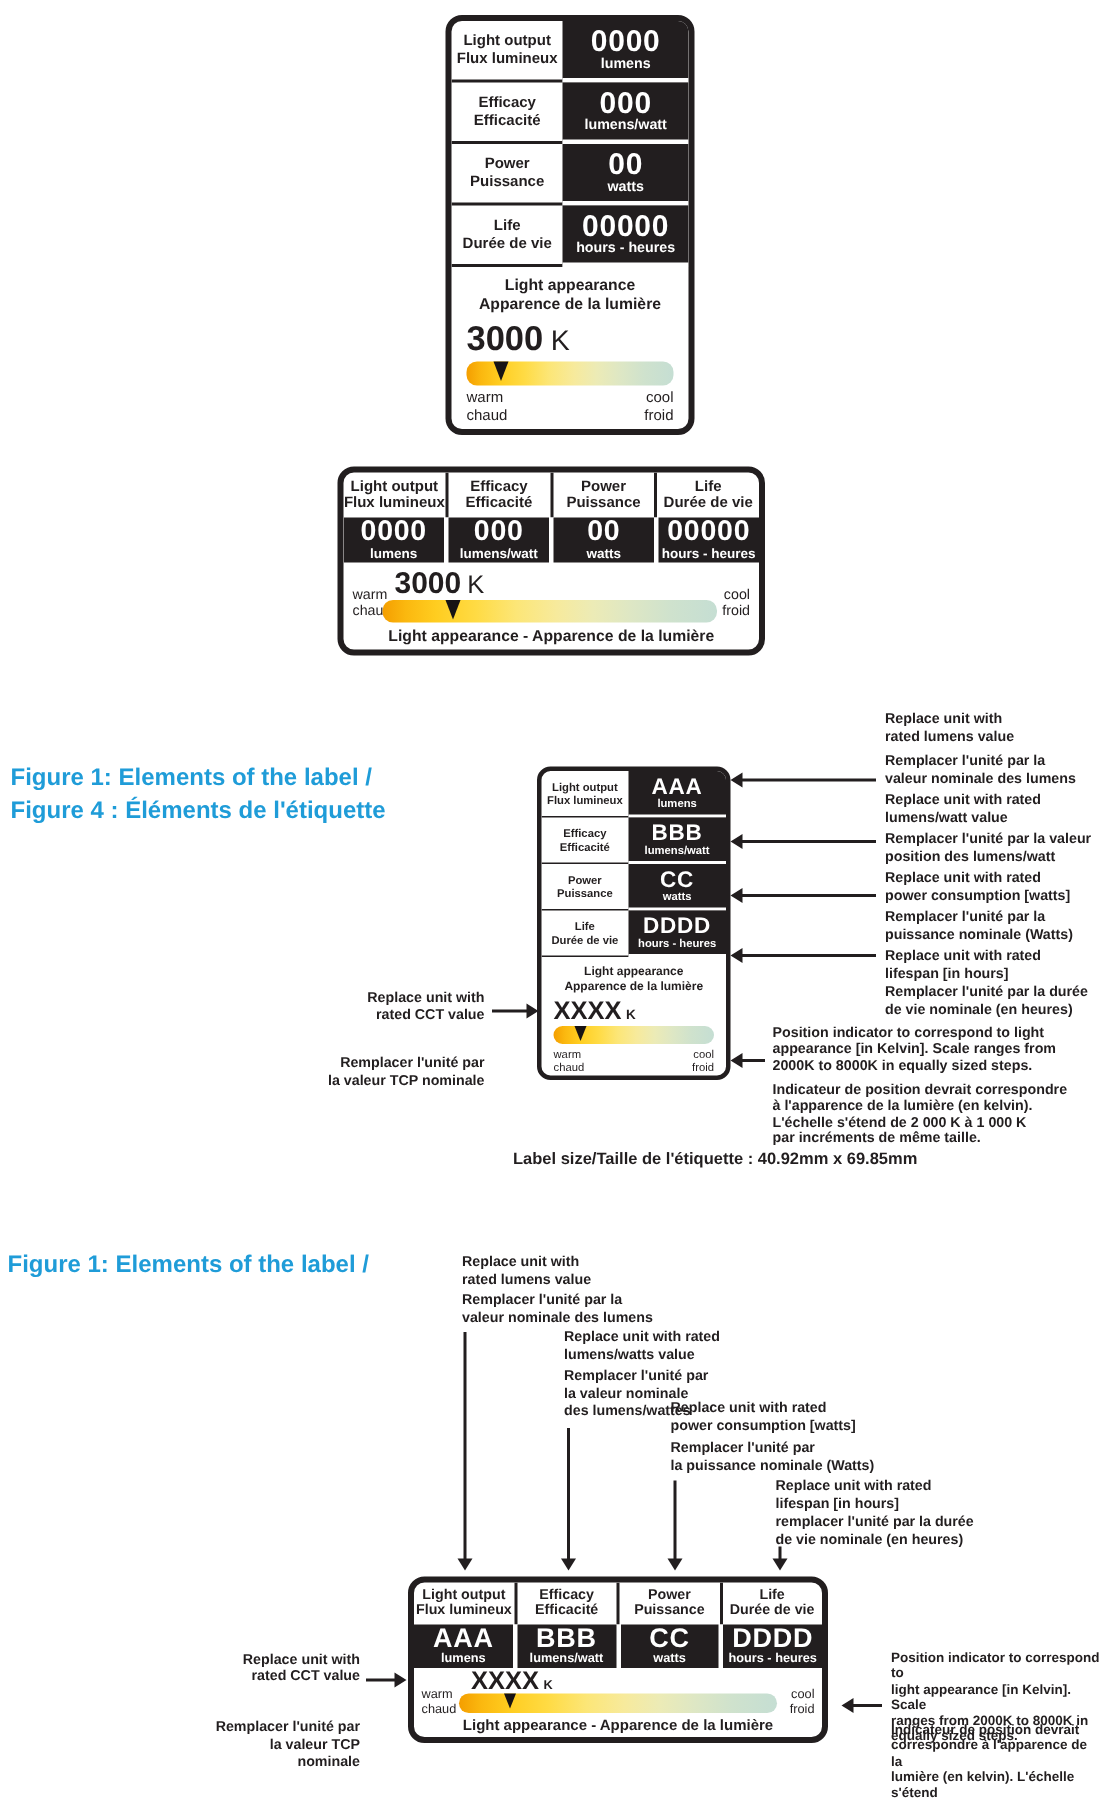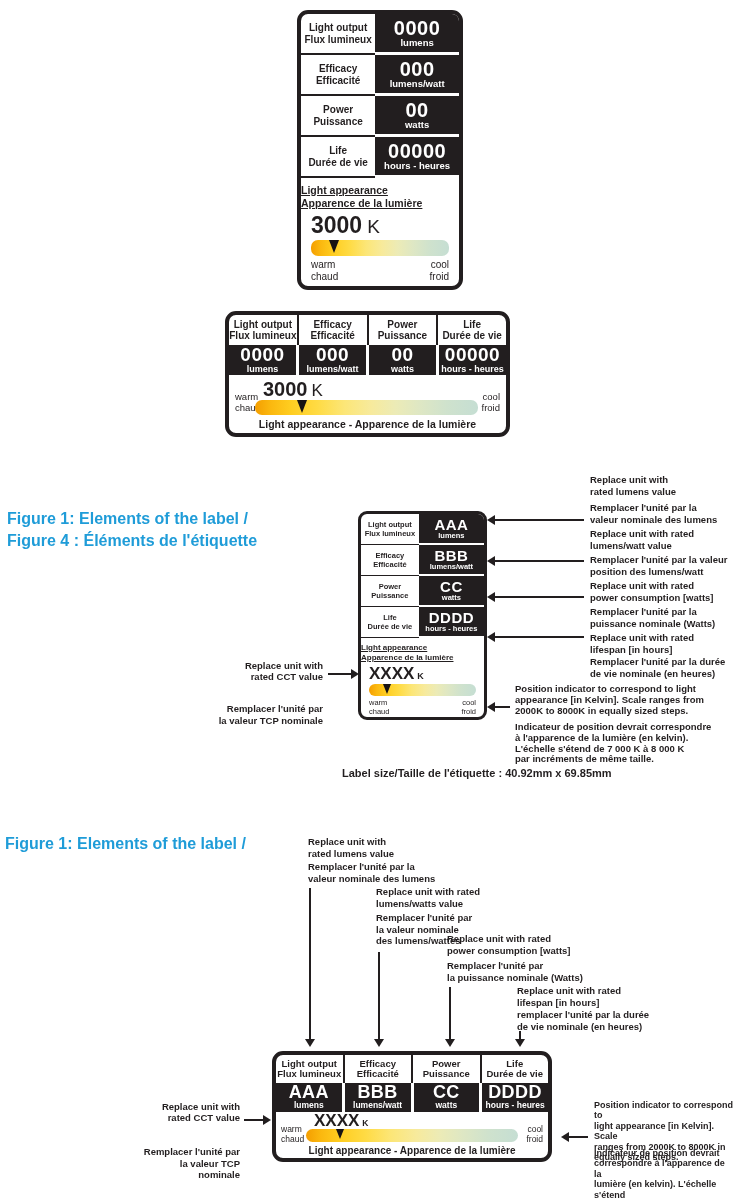--- a/index.html
+++ b/index.html
@@ -16,21 +16,21 @@
   
   .vlabel{position:absolute;box-sizing:border-box;background:#fff;border:4px solid #221E1F;
     border-radius:11px;overflow:hidden;display:flex;flex-direction:column;}
   .vrow{display:flex;flex:0 0 auto;}
   .vname{box-sizing:border-box;width:47%;display:flex;flex-direction:column;justify-content:center;
     text-align:center;font-weight:bold;border-bottom:2px solid #221E1F;}
   .vval{box-sizing:border-box;width:53%;background:#221E1F;color:#fff;display:flex;flex-direction:column;
     justify-content:center;text-align:center;font-weight:bold;border-bottom:3px solid #fff;}
   .vval .num{letter-spacing:.5px;}
   .vapp{flex:1;}
-  .vtitle{font-weight:bold;text-decoration:underline;}
+  .vtitle{text-align:center;font-weight:bold;}
   .cctline{display:flex;align-items:baseline;}
   .cctline .num{font-weight:bold;}
   .wcrow{display:flex;justify-content:space-between;}
   .wc-r{text-align:right;}
 
   .lg .vrow{height:41px;}
   .lg .vname{font-size:10px;line-height:12px;}
   .lg .vval .num{font-size:20px;line-height:20px;}
   .lg .vval .unit{font-size:9.5px;line-height:10.5px;}
   .lg .vapp{padding-top:6px;}
@@ -335,21 +335,21 @@
 puissance nominale (Watts)</div>
   <div class="note" style="left:590px;top:632px;">Replace unit with rated
 lifespan [in hours]</div>
   <div class="note" style="left:590px;top:656px;">Remplacer l'unité par la durée
 de vie nominale (en heures)</div>
   <div class="note tight" style="left:515px;top:684px;">Position indicator to correspond to light
 appearance [in Kelvin]. Scale ranges from
 2000K to 8000K in equally sized steps.</div>
   <div class="note tight" style="left:515px;top:722px;">Indicateur de position devrait correspondre
 à l'apparence de la lumière (en kelvin).
-L'échelle s'étend de 7 000 K à 8 000 K
+L'échelle s'étend de 2 000 K à 1 000 K
 par incréments de même taille.</div>
 
   <div class="hline head-left" style="left:494px;top:519px;width:90px;"></div>
   <div class="hline head-left" style="left:494px;top:560px;width:90px;"></div>
   <div class="hline head-left" style="left:494px;top:596px;width:90px;"></div>
   <div class="hline head-left" style="left:494px;top:636px;width:90px;"></div>
   <div class="hline head-left" style="left:494px;top:706px;width:16px;"></div>
 
   <div class="size-cap" style="left:298px;top:767px;font-size:11px;padding-left:44px;">Label size/Taille de l'étiquette : 40.92mm x 69.85mm</div>
 

